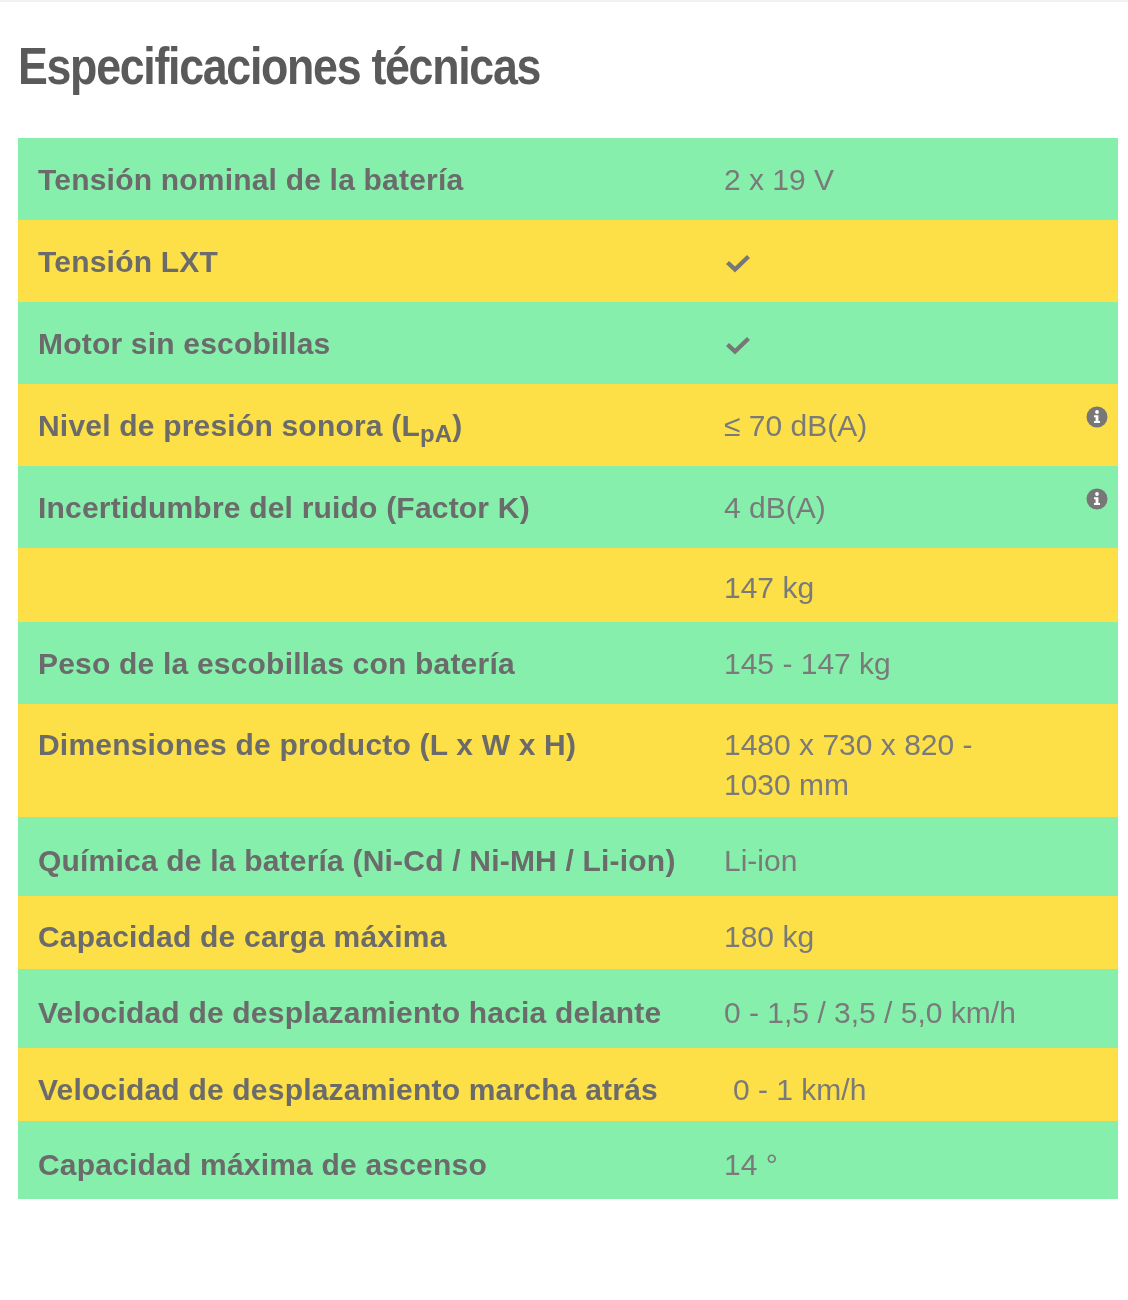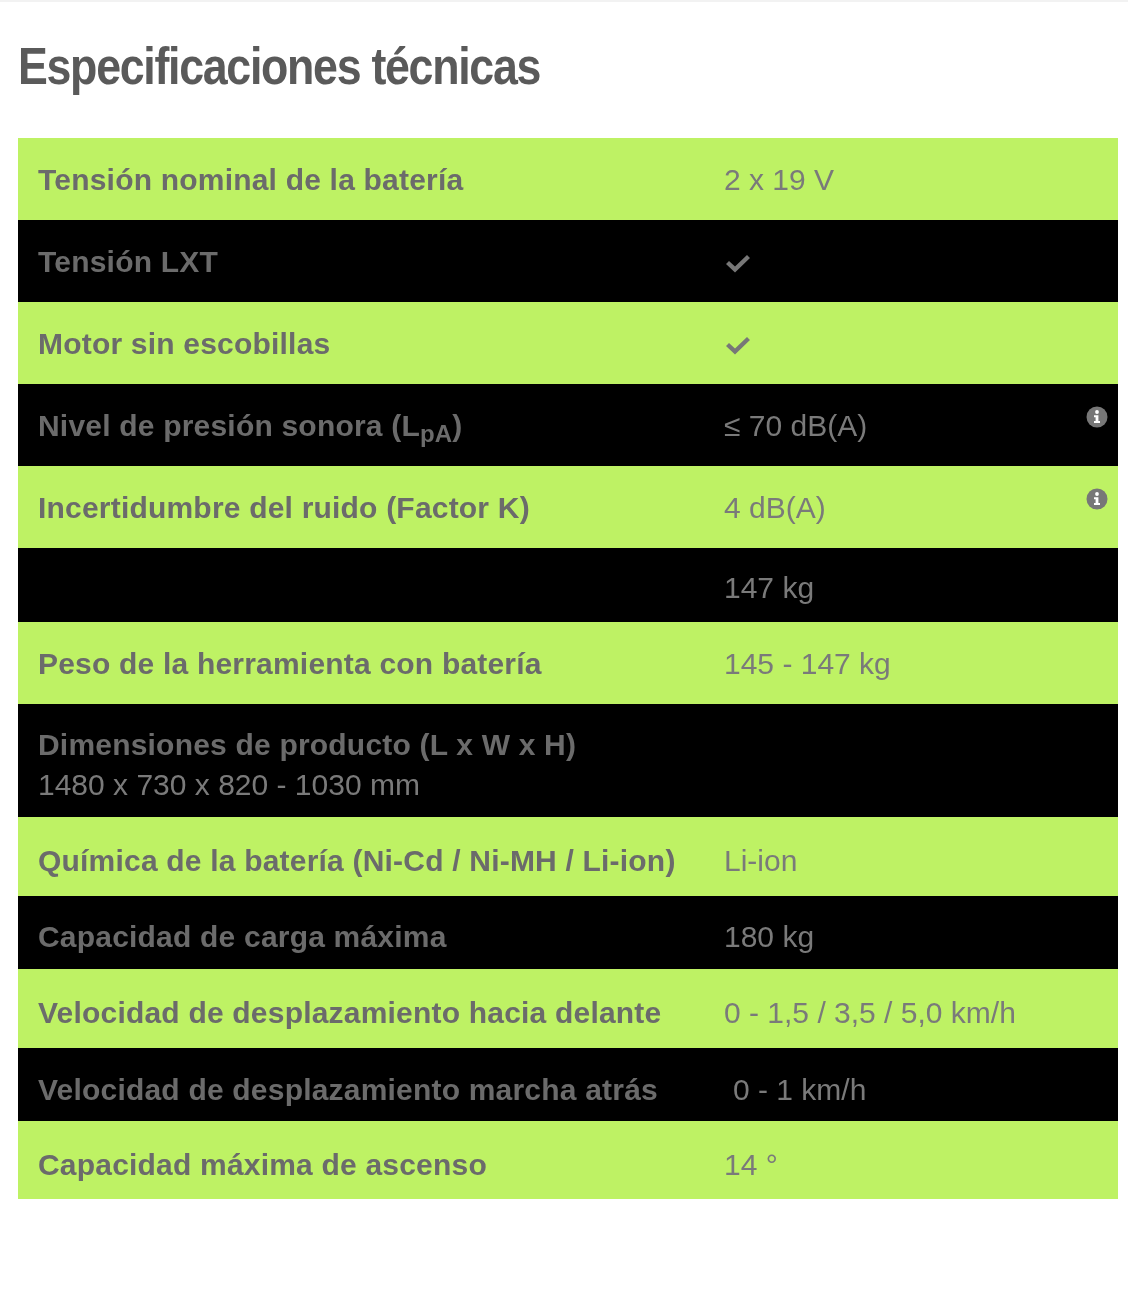--- a/index.html
+++ b/index.html
@@ -41,22 +41,22 @@
       left: 18px;
       top: 138px;
       width: 1100px;
     }
     .spec-row {
       position: relative;
       display: flex;
       box-sizing: border-box;
       padding: 22px 0 20px 0;
     }
-    .spec-row.odd { background: #bef264; }
-    .spec-row.even { background: #000000; }
+    .spec-row.odd { background: #86efac; }
+    .spec-row.even { background: #fde047; }
     .spec-label {
       width: 686px;
       padding-left: 20px;
       padding-right: 20px;
       box-sizing: border-box;
       font-weight: 700;
       font-size: 30px;
       line-height: 40px;
       color: #6b6b6b;
       letter-spacing: 0.2px;
@@ -151,25 +151,25 @@
         </svg>
     </span>
   </div>
 
   <div class="spec-row even" style="padding-top:20px;padding-bottom:14px;">
     <div class="spec-label"></div>
     <div class="spec-value">147 kg</div>
   </div>
 
   <div class="spec-row odd">
-    <div class="spec-label">Peso de la herramienta con batería</div>
+    <div class="spec-label">Peso de la escobillas con batería</div>
     <div class="spec-value">145 - 147 kg</div>
   </div>
 
-  <div class="spec-row even" style="padding-top:21px;padding-bottom:12px;flex-direction:column;">
+  <div class="spec-row even" style="padding-top:21px;padding-bottom:12px;">
     <div class="spec-label">Dimensiones de producto (L x W x H)</div>
     <div class="spec-value" style="padding-right:110px;">1480 x 730 x 820 - 1030 mm</div>
   </div>
 
   <div class="spec-row odd" style="padding-top:24px;padding-bottom:15px;">
     <div class="spec-label">Química de la batería (Ni-Cd / Ni-MH / Li-ion)</div>
     <div class="spec-value">Li-ion</div>
   </div>
 
   <div class="spec-row even" style="padding-top:21px;padding-bottom:12px;">

